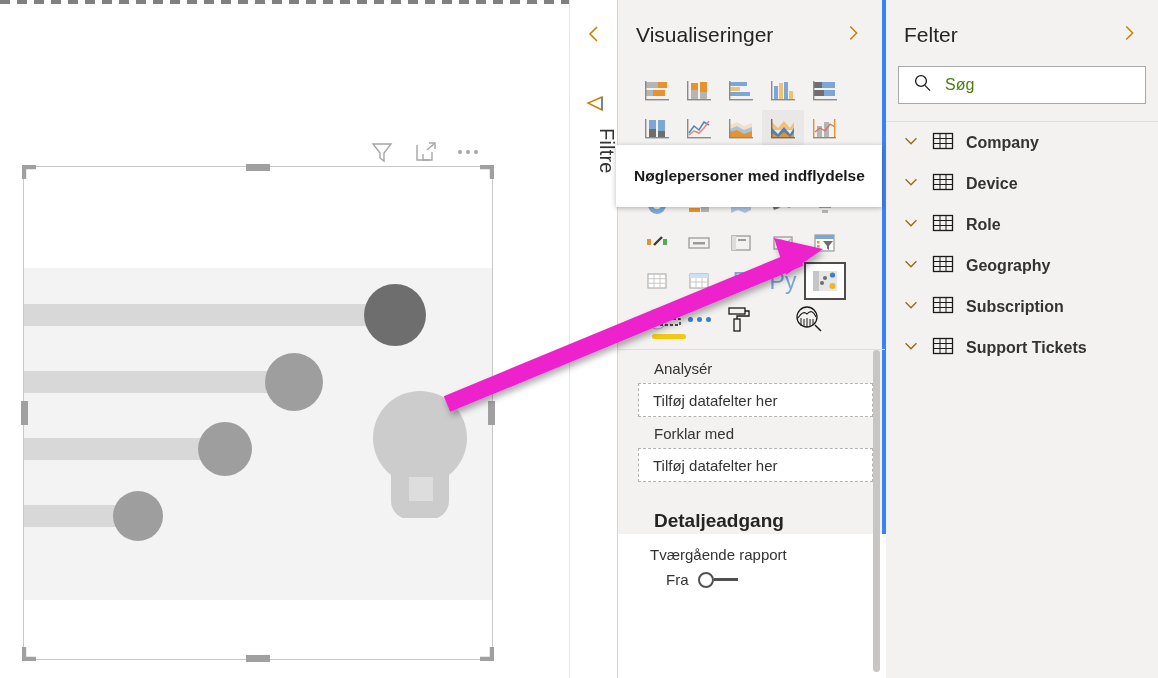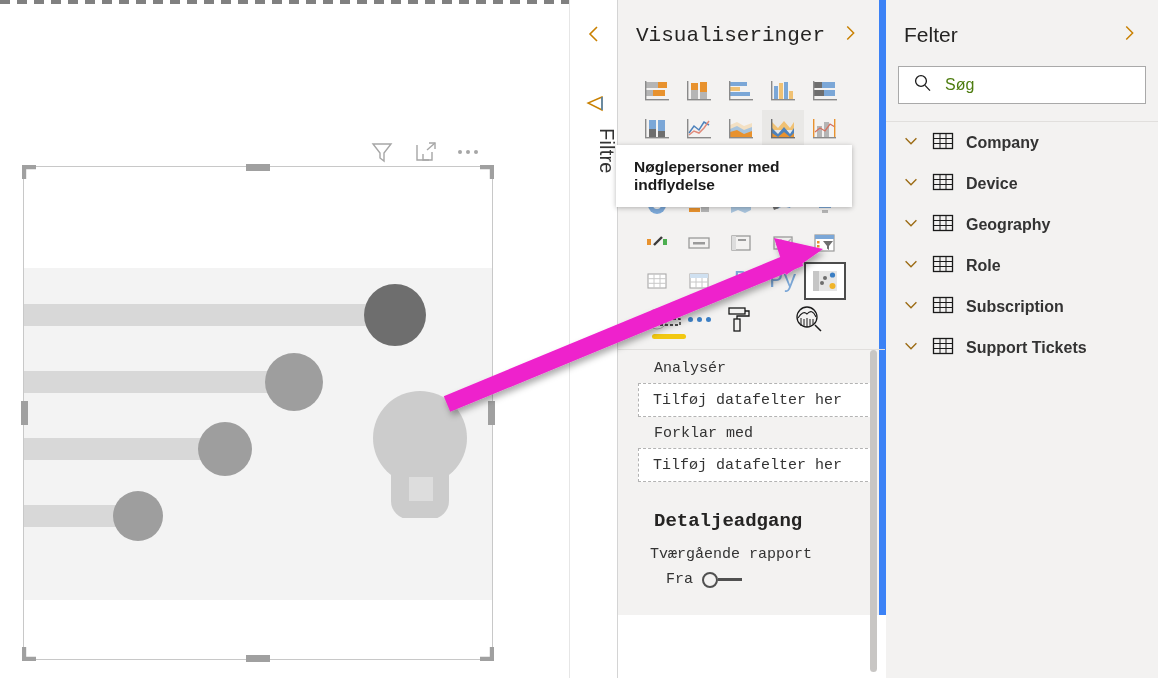--- a/index.html
+++ b/index.html
@@ -101,25 +101,24 @@
     position: absolute; top: 128px; left: 0; width: 48px;
     text-align: center;
     writing-mode: vertical-rl;
     font-size: 20px; color: #333; letter-spacing: .2px;
     display: flex; justify-content: center;
   }
 
   
   .viz-pane {
     position: relative;
-    width: 268px; height: 615px;
+    width: 268px; height: 534px;
     flex: 0 0 268px;
     background: #f3f2f1;
-    border-right: 7px solid #3b82f6;
-    font-family: Liberation Mono, monospace;
+    border-right: 4px solid #3b82f6;
   }
   .pane-header {
     display: flex; align-items: center; justify-content: space-between;
     padding: 22px 18px 0 18px;
   }
   .pane-title { font-size: 21px; color: #252423; font-weight: 400; }
   .chev { width: 22px; height: 22px; color: #c98000; }
 
   .icon-grid {
     position: absolute; left: 18px; top: 72px;
@@ -139,21 +138,21 @@
   }
   .vz-cell.hovered { background: #e9e8e6; }
   .vz-text { font-size: 23px; color: #7ba7d7; font-weight: 400; line-height: 1; }
   .vz-dots { display: flex; gap: 4px; }
   .vz-dots i { width: 5px; height: 5px; border-radius: 50%; background: #3b7fc4; display: block; }
 
   
   .tooltip {
     position: absolute;
     left: 616px; top: 145px;
-    width: 236px; height: 62px;
+    width: 266px; height: 62px;
     background: #ffffff;
     box-shadow: 0 1px 5px rgba(0,0,0,.28);
     display: flex; align-items: center;
     padding-left: 18px;
     z-index: 40;
   }
   .tooltip span { font-size: 15.5px; color: #1a1a1a; font-weight: bold; }
 
   
   .viz-tabs {
@@ -691,35 +690,35 @@
           <svg class="chev-small" viewBox="0 0 20 20" fill="none" stroke="#9b6a12" stroke-width="1.5">
               <path d="M4 7 L10 13 L16 7"></path>
             </svg>
         </span>
         <span>
           <svg class="tbl-icon" viewBox="0 0 22 22">
               <rect x="1.5" y="3.5" width="19" height="15" fill="none" stroke="#1a1a1a" stroke-width="1.3"></rect>
               <path d="M1.5 8.5 H20.5 M1.5 13.5 H20.5 M8 3.5 V18.5 M14 3.5 V18.5" stroke="#1a1a1a" stroke-width="1"></path>
             </svg>
         </span>
-        <span class="fname">Geography</span>
+        <span class="fname">Role</span>
       </div>
       <div class="field-row">
         <span>
           <svg class="chev-small" viewBox="0 0 20 20" fill="none" stroke="#9b6a12" stroke-width="1.5">
               <path d="M4 7 L10 13 L16 7"></path>
             </svg>
         </span>
         <span>
           <svg class="tbl-icon" viewBox="0 0 22 22">
               <rect x="1.5" y="3.5" width="19" height="15" fill="none" stroke="#1a1a1a" stroke-width="1.3"></rect>
               <path d="M1.5 8.5 H20.5 M1.5 13.5 H20.5 M8 3.5 V18.5 M14 3.5 V18.5" stroke="#1a1a1a" stroke-width="1"></path>
             </svg>
         </span>
-        <span class="fname">Role</span>
+        <span class="fname">Geography</span>
       </div>
       <div class="field-row">
         <span>
           <svg class="chev-small" viewBox="0 0 20 20" fill="none" stroke="#9b6a12" stroke-width="1.5">
               <path d="M4 7 L10 13 L16 7"></path>
             </svg>
         </span>
         <span>
           <svg class="tbl-icon" viewBox="0 0 22 22">
               <rect x="1.5" y="3.5" width="19" height="15" fill="none" stroke="#1a1a1a" stroke-width="1.3"></rect>

